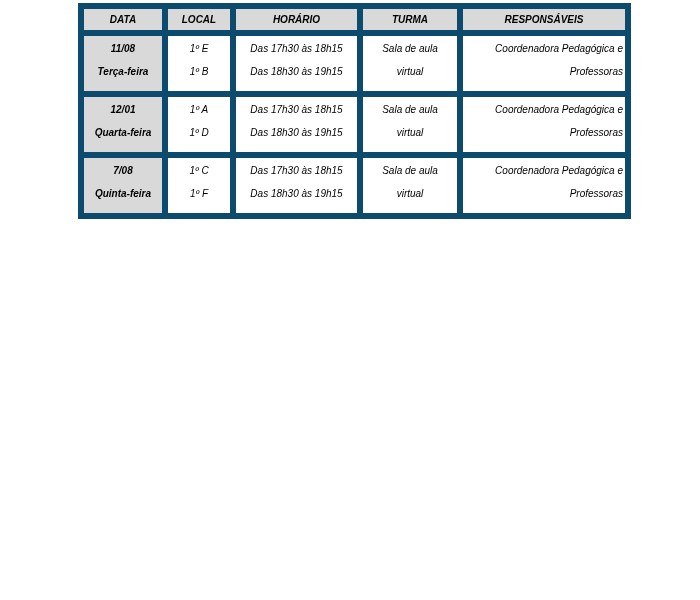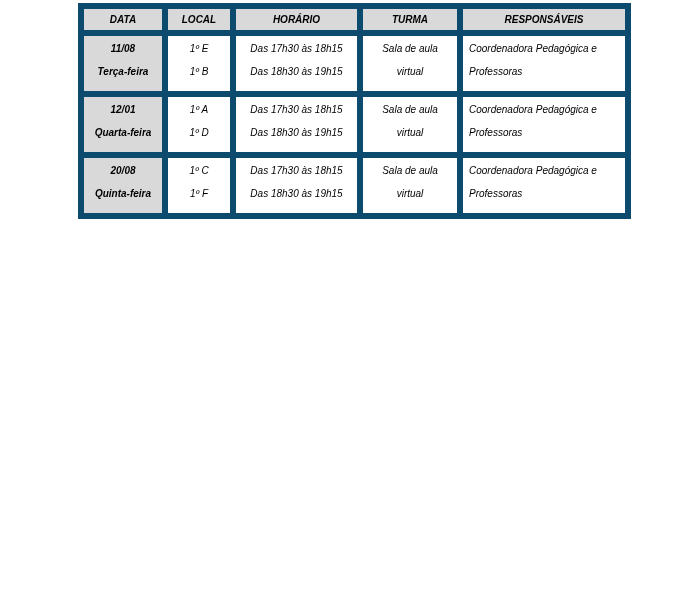--- a/index.html
+++ b/index.html
@@ -37,21 +37,21 @@
     vertical-align: top;
     text-align: center;
     padding: 1px 2px 8px 2px;
     background: #ffffff;
   }
   .schedule td.date-cell {
     background: #d9d9d9;
     font-weight: bold;
   }
   .schedule td.resp-cell {
-    text-align: left;
+    text-align: right;
     padding-left: 6px;
   }
   .cell-line {
     height: 23px;
     line-height: 23px;
     white-space: nowrap;
   }
 </style>
 </head>
 <body>
@@ -114,21 +114,21 @@
           <div class="cell-line">Sala de aula</div>
           <div class="cell-line">virtual</div>
         </td>
         <td class="resp-cell">
           <div class="cell-line">Coordenadora Pedagógica e</div>
           <div class="cell-line">Professoras</div>
         </td>
       </tr>
       <tr>
         <td class="date-cell">
-          <div class="cell-line">20/08</div>
+          <div class="cell-line">7/08</div>
           <div class="cell-line">Quinta-feira</div>
         </td>
         <td>
           <div class="cell-line">1º C</div>
           <div class="cell-line">1º F</div>
         </td>
         <td>
           <div class="cell-line">Das 17h30 às 18h15</div>
           <div class="cell-line">Das 18h30 às 19h15</div>
         </td>

